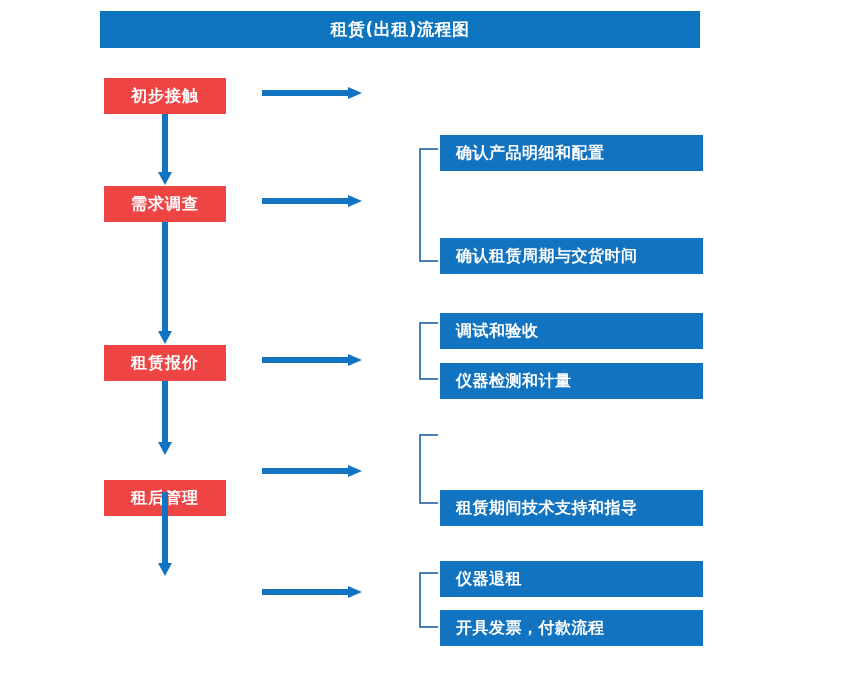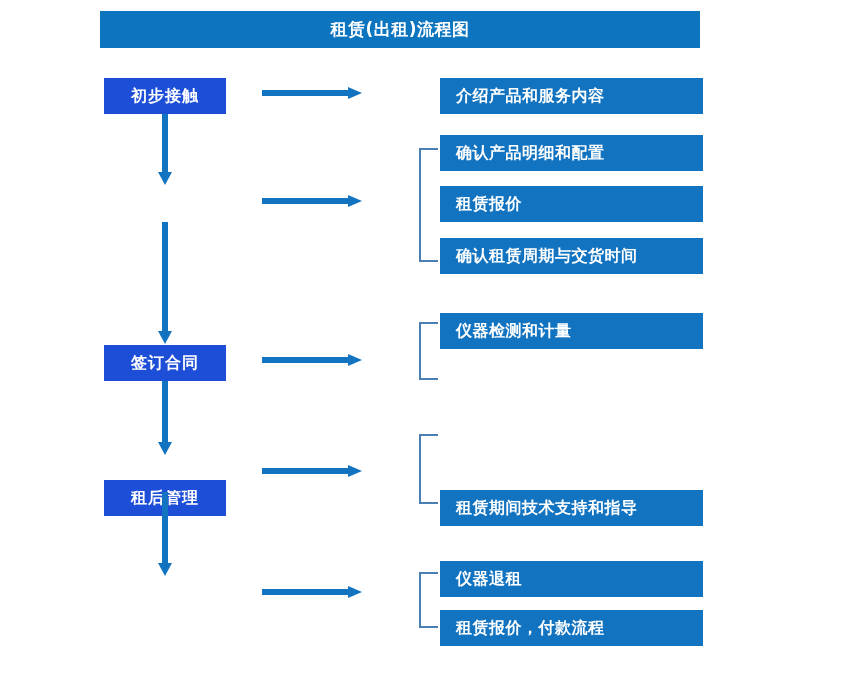--- a/index.html
+++ b/index.html
@@ -32,21 +32,21 @@
     font-size: 17px;
     font-weight: bold;
     letter-spacing: 0.5px;
   }
   
   .stage-box {
     position: absolute;
     left: 104px;
     width: 122px;
     height: 36px;
-    background: #1d4ed8;
+    background: #ef4444;
     color: #ffffff;
     display: flex;
     align-items: center;
     justify-content: center;
     font-size: 16px;
     font-weight: bold;
     letter-spacing: 1px;
   }
   
   .detail-box {
@@ -84,21 +84,22 @@
   svg { display: block; overflow: visible; }
 </style>
 </head>
 <body>
 
 <div id="canvas">
 
   <div class="title-bar">租赁(出租)流程图</div>
 
   <div class="stage-box" style="top:78px">初步接触</div>
-  <div class="stage-box" style="top:345px">签订合同</div>
+  <div class="stage-box" style="top:186px">需求调查</div>
+  <div class="stage-box" style="top:345px">租赁报价</div>
   <div class="stage-box" style="top:480px">租后管理</div>
 
   <div class="v-arrow" style="top:114px;height:72px">
     <svg width="16" height="72" viewBox="0 0 16 72">
       <rect x="5" y="0" width="6" height="60" fill="#1273c0"></rect>
       <polygon points="1,58 15,58 8,71" fill="#1273c0"></polygon>
     </svg>
   </div>
   <div class="v-arrow" style="top:222px;height:123px">
     <svg width="16" height="123" viewBox="0 0 16 123">
@@ -164,26 +165,25 @@
     <svg width="21" height="70" viewBox="0 0 21 70">
       <path d="M20,1 L2,1 L2,69 L20,69" fill="none" stroke="#4a7fb5" stroke-width="2"></path>
     </svg>
   </div>
   <div class="bracket" style="top:572px;height:56px">
     <svg width="21" height="56" viewBox="0 0 21 56">
       <path d="M20,1 L2,1 L2,55 L20,55" fill="none" stroke="#4a7fb5" stroke-width="2"></path>
     </svg>
   </div>
 
-  <div class="detail-box" style="top:78px">介绍产品和服务内容</div>
 
   <div class="detail-box" style="top:135px">确认产品明细和配置</div>
-  <div class="detail-box" style="top:186px">租赁报价</div>
   <div class="detail-box" style="top:238px">确认租赁周期与交货时间</div>
 
-  <div class="detail-box" style="top:313px">仪器检测和计量</div>
+  <div class="detail-box" style="top:313px">调试和验收</div>
+  <div class="detail-box" style="top:363px">仪器检测和计量</div>
 
   <div class="detail-box" style="top:490px">租赁期间技术支持和指导</div>
 
   <div class="detail-box" style="top:561px">仪器退租</div>
-  <div class="detail-box" style="top:610px">租赁报价，付款流程</div>
+  <div class="detail-box" style="top:610px">开具发票，付款流程</div>
 
 </div>
 
 </body></html>

